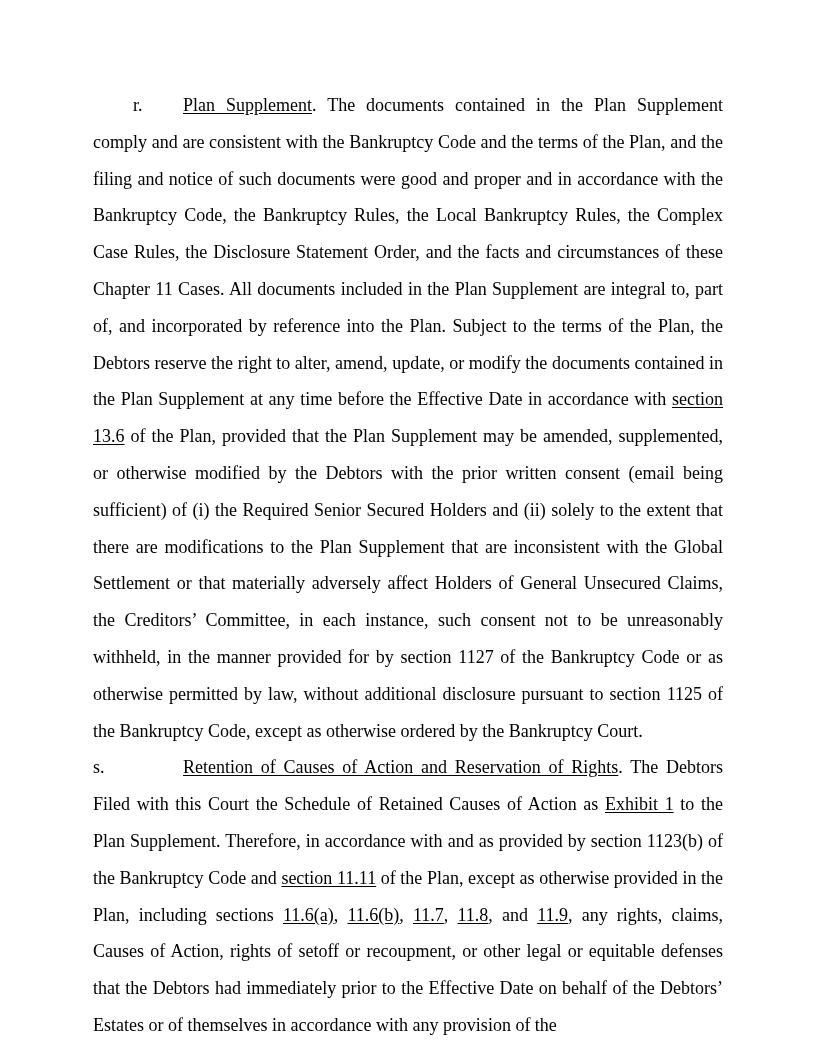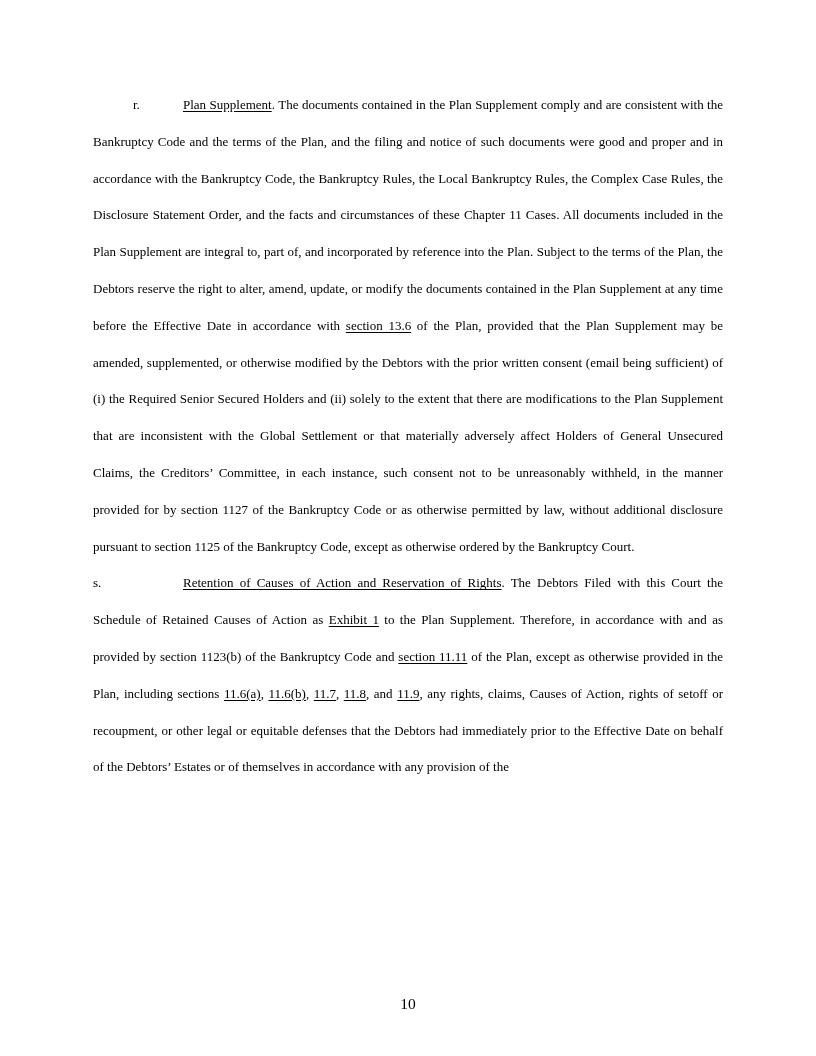--- a/index.html
+++ b/index.html
@@ -25,21 +25,21 @@
   .doc-body {
     position: absolute;
     left: 93px;
     top: 87px;
     width: 630px;
   }
   .para {
     margin: 0;
     text-align: justify;
     line-height: 36.8px;
-    font-size: 13px;
+    font-size: 18px;
   }
   .para-label { display: inline-block; }
   .label-r { margin-left: 40px; width: 50px; }
   .label-s { width: 90px; }
   .u { text-decoration: underline; text-underline-offset: 2px; }
   .page-number {
     position: absolute;
     top: 995px;
     left: 0;
     width: 100%;
@@ -54,15 +54,14 @@
 
 
   <div class="doc-body">
 
     <p class="para"><span class="para-label label-r">r.</span><span class="para-segments"><span class="u">Plan Supplement</span><span>.  The documents contained in the Plan Supplement comply and are consistent with the Bankruptcy Code and the terms of the Plan, and the filing and notice of such documents were good and proper and in accordance with the Bankruptcy Code, the Bankruptcy Rules, the Local Bankruptcy Rules, the Complex Case Rules, the Disclosure Statement Order, and the facts and circumstances of these Chapter 11 Cases.  All documents included in the Plan Supplement are integral to, part of, and incorporated by reference into the Plan.  Subject to the terms of the Plan, the Debtors reserve the right to alter, amend, update, or modify the documents contained in the Plan Supplement at any time before the Effective Date in accordance with </span><span class="u">section 13.6</span><span> of the Plan, provided that the Plan Supplement may be amended, supplemented, or otherwise modified by the Debtors with the prior written consent (email being sufficient) of (i) the Required Senior Secured Holders and (ii) solely to the extent that there are modifications to the Plan Supplement that are inconsistent with the Global Settlement or that materially adversely affect Holders of General Unsecured Claims, the Creditors’ Committee, in each instance, such consent not to be unreasonably withheld, in the manner provided for by section 1127 of the Bankruptcy Code or as otherwise permitted by law, without additional disclosure pursuant to section 1125 of the Bankruptcy Code, except as otherwise ordered by the Bankruptcy Court.</span></span></p>
 
     <p class="para"><span class="para-label label-s">s.</span><span class="para-segments"><span class="u">Retention of Causes of Action and Reservation of Rights</span><span>.  The Debtors Filed with this Court the Schedule of Retained Causes of Action as </span><span class="u">Exhibit 1</span><span> to the Plan Supplement.  Therefore, in accordance with and as provided by section 1123(b) of the Bankruptcy Code and </span><span class="u">section 11.11</span><span> of the Plan, except as otherwise provided in the Plan, including sections </span><span class="u">11.6(a)</span><span>, </span><span class="u">11.6(b)</span><span>, </span><span class="u">11.7</span><span>, </span><span class="u">11.8</span><span>, and </span><span class="u">11.9</span><span>, any rights, claims, Causes of Action, rights of setoff or recoupment, or other legal or equitable defenses that the Debtors had immediately prior to the Effective Date on behalf of the Debtors’ Estates or of themselves in accordance with any provision of the</span></span></p>
 
   </div>
 
-  <div class="page-number">10</div>
 
 </div>
 
 </body></html>

